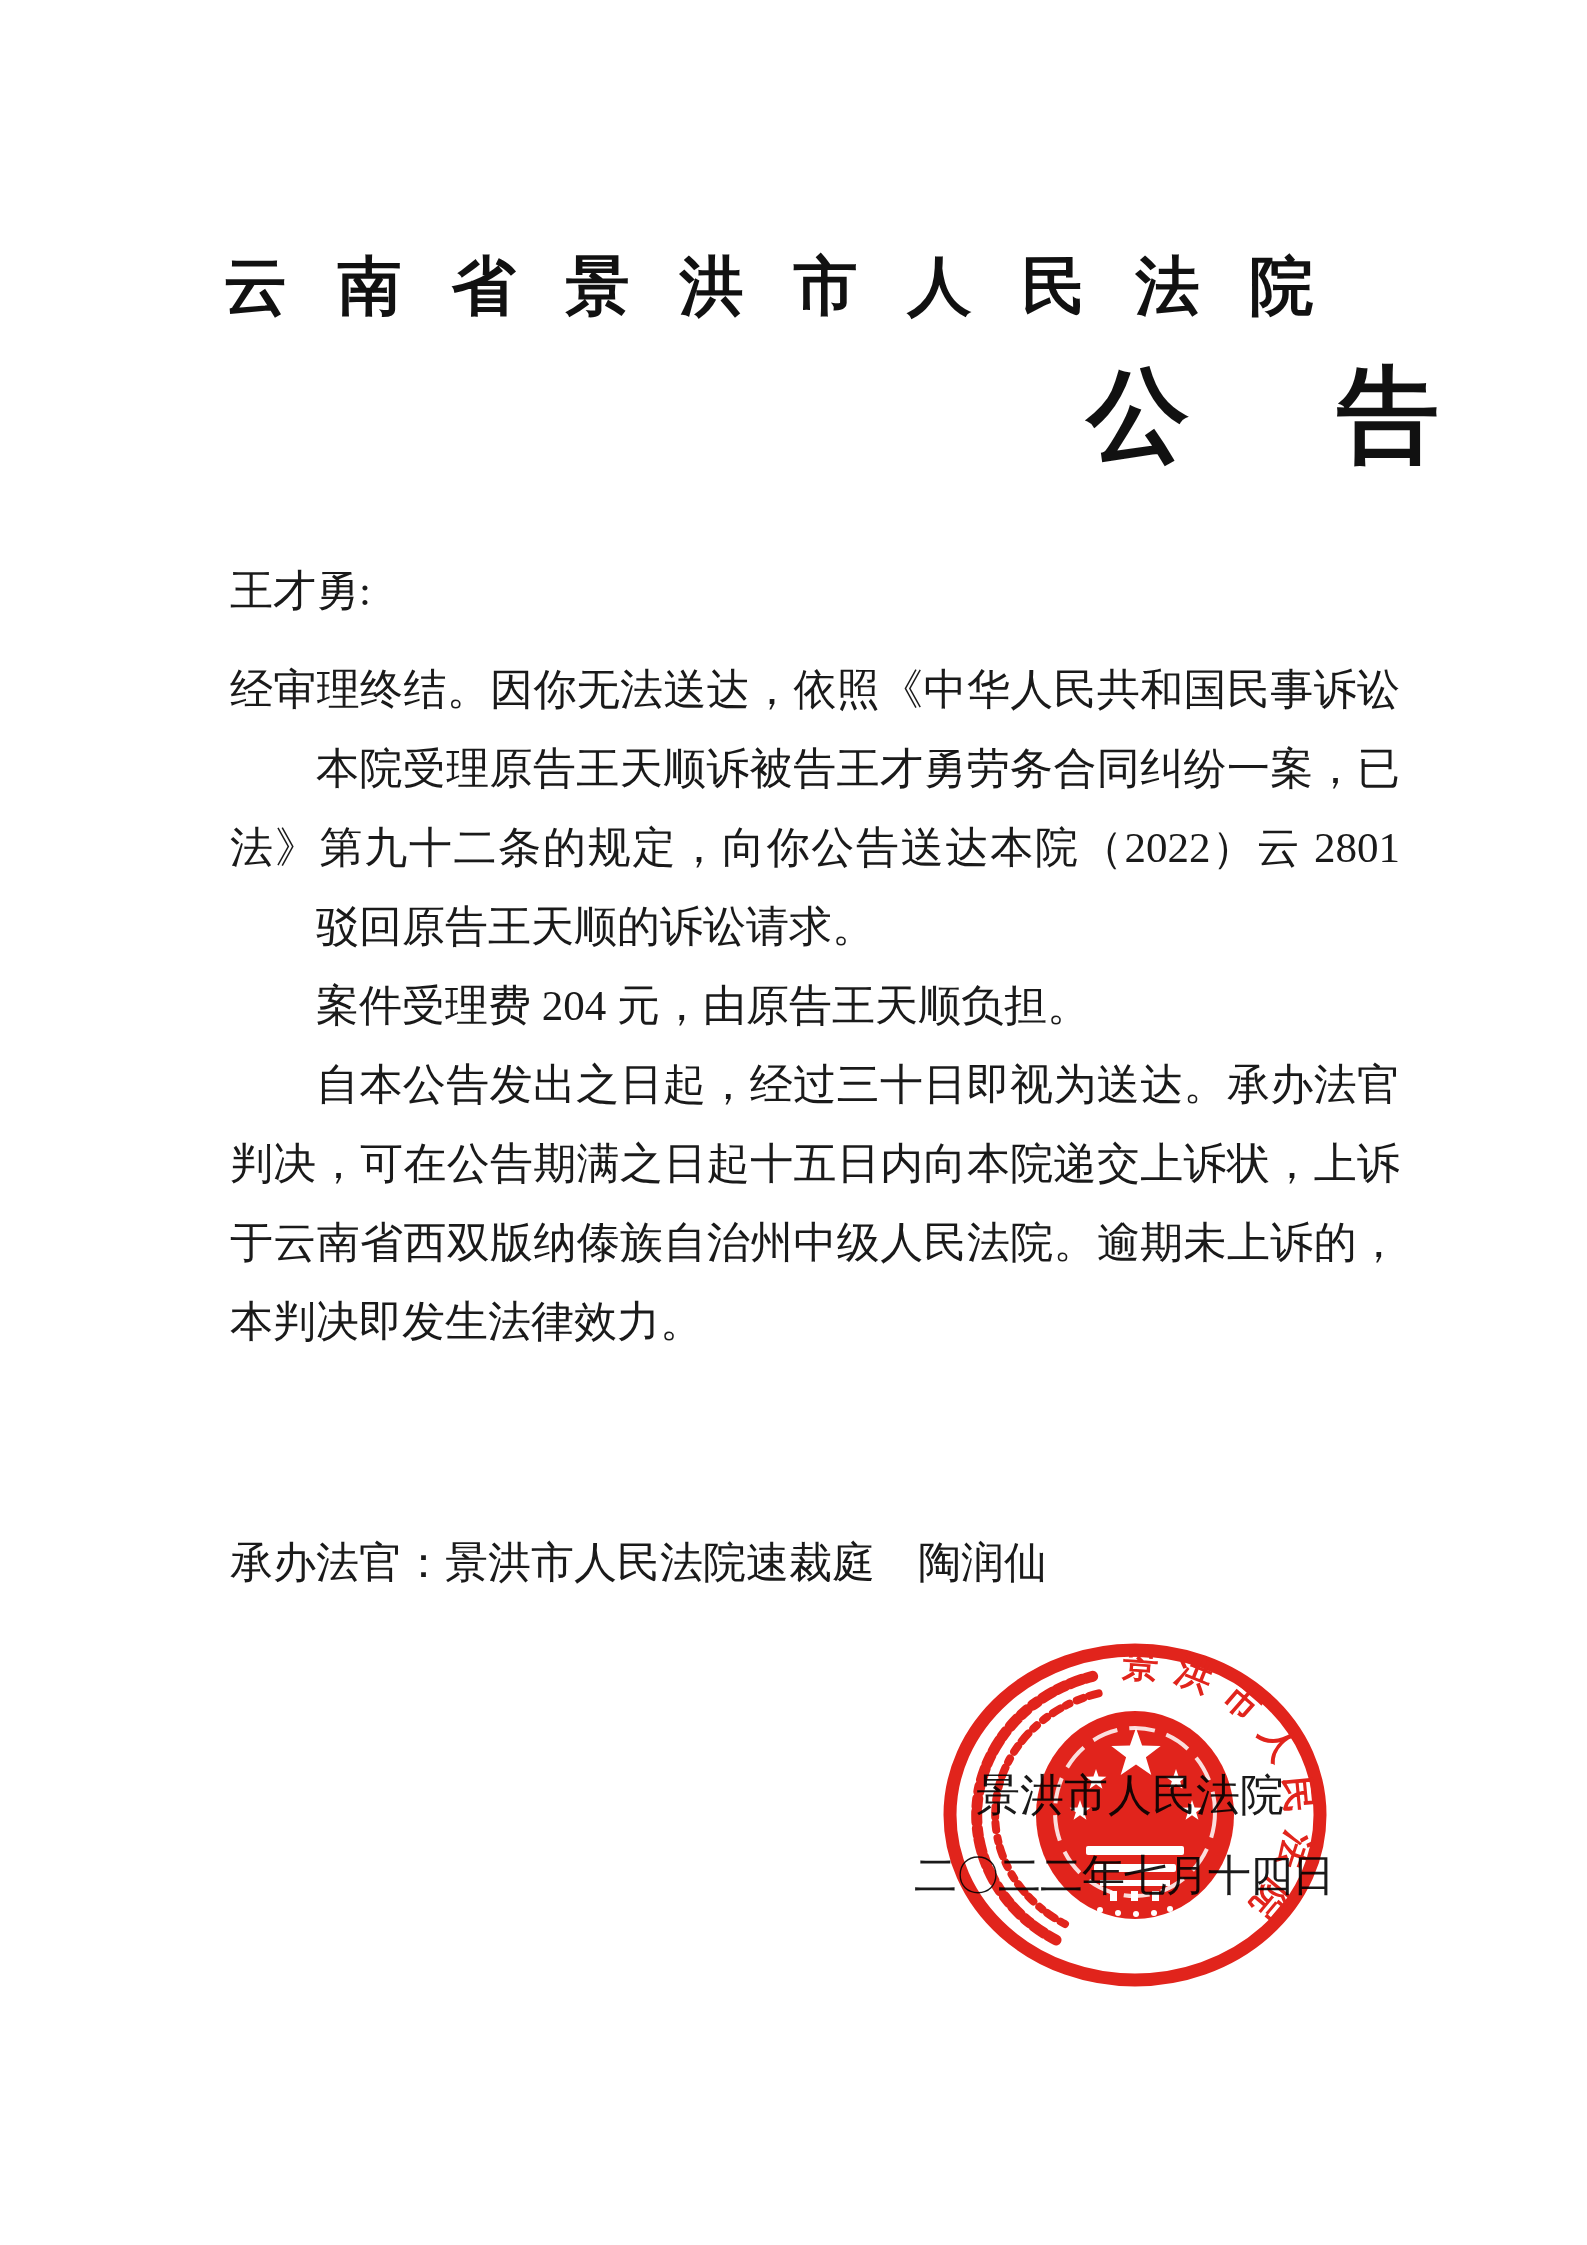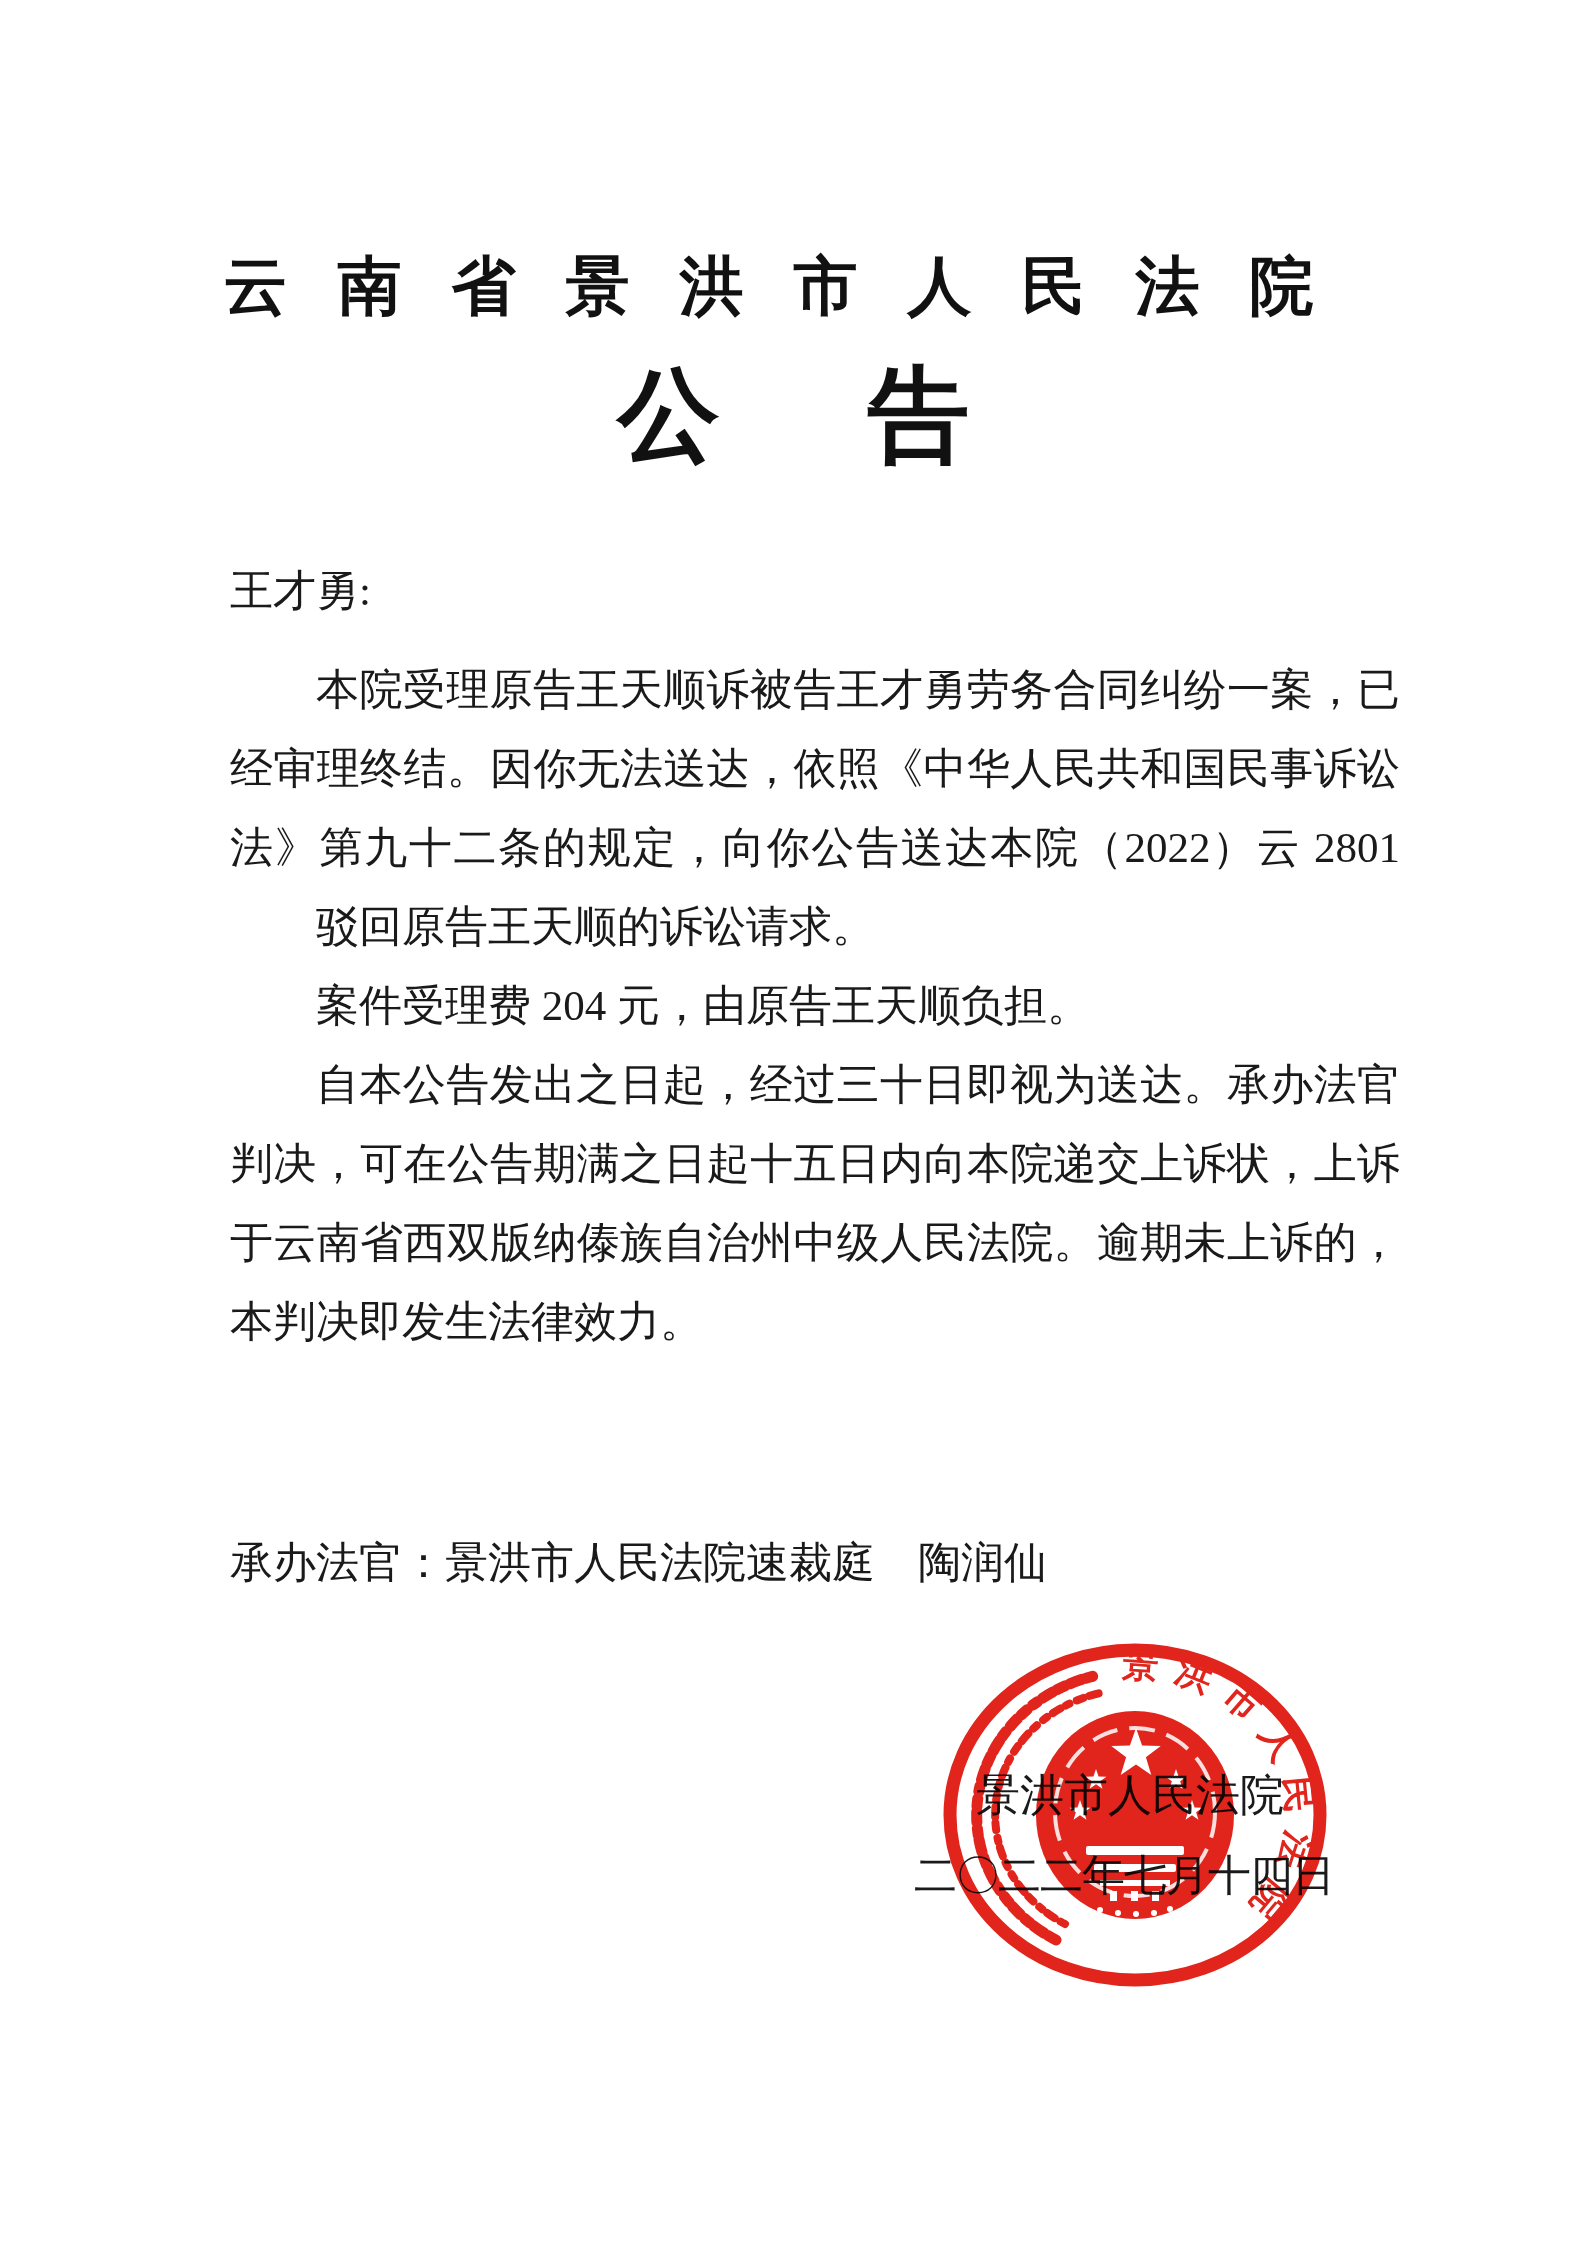--- a/index.html
+++ b/index.html
@@ -8,21 +8,21 @@
     font-family:"Liberation Serif","DejaVu Serif",serif;color:#1a1a1a;
     overflow:hidden;
   }
   .court-title{
     position:absolute;top:243px;left:0;width:1587px;box-sizing:border-box;
     text-align:center;font-size:64px;font-weight:900;letter-spacing:50px;
     white-space:nowrap;color:#111;
   }
   .doc-type{
     position:absolute;top:348px;left:0;width:1587px;box-sizing:border-box;
-    text-align:center;font-size:102px;font-weight:900;letter-spacing:148px;padding-left:148px;
+    text-align:right;font-size:102px;font-weight:900;letter-spacing:148px;padding-left:148px;
     white-space:nowrap;color:#111;
   }
   .salutation{
     position:absolute;top:568px;left:230px;font-size:43px;line-height:46px;
   }
   .body-block{
     position:absolute;top:650px;left:230px;width:1170px;font-size:43px;
   }
   .line{line-height:79px;height:79px;overflow:visible;}
   .line.fill{text-align:justify;text-align-last:justify;}
@@ -46,22 +46,22 @@
 </style>
 </head>
 <body>
 
 <div class="court-title">云南省景洪市人民法院</div>
 <div class="doc-type">公告</div>
 
 <div class="salutation">王才勇:</div>
 
 <div class="body-block">
+  <div class="line fill">经审理终结。因你无法送达，依照《中华人民共和国民事诉讼</div>
   <div class="line indent fill">本院受理原告王天顺诉被告王才勇劳务合同纠纷一案，已</div>
-  <div class="line fill">经审理终结。因你无法送达，依照《中华人民共和国民事诉讼</div>
   <div class="line fill">法》第九十二条的规定，向你公告送达本院（2022）云 2801</div>
   <div class="line indent">驳回原告王天顺的诉讼请求。</div>
   <div class="line indent">案件受理费 204 元，由原告王天顺负担。</div>
   <div class="line indent fill">自本公告发出之日起，经过三十日即视为送达。承办法官</div>
   <div class="line fill">判决，可在公告期满之日起十五日内向本院递交上诉状，上诉</div>
   <div class="line fill">于云南省西双版纳傣族自治州中级人民法院。逾期未上诉的，</div>
   <div class="line">本判决即发生法律效力。</div>
 </div>
 
 <div class="judge-line">承办法官：景洪市人民法院速裁庭　陶润仙</div>

